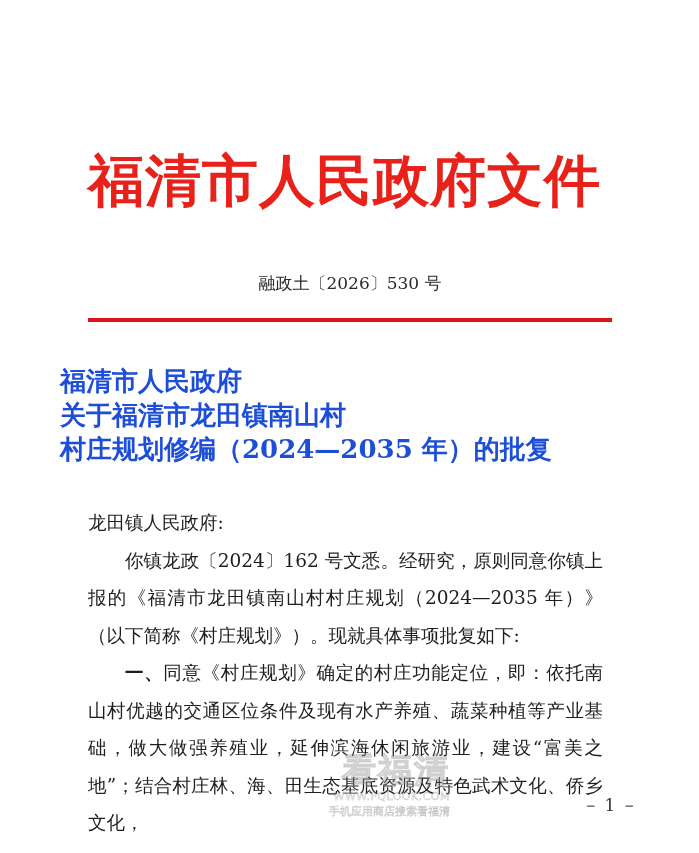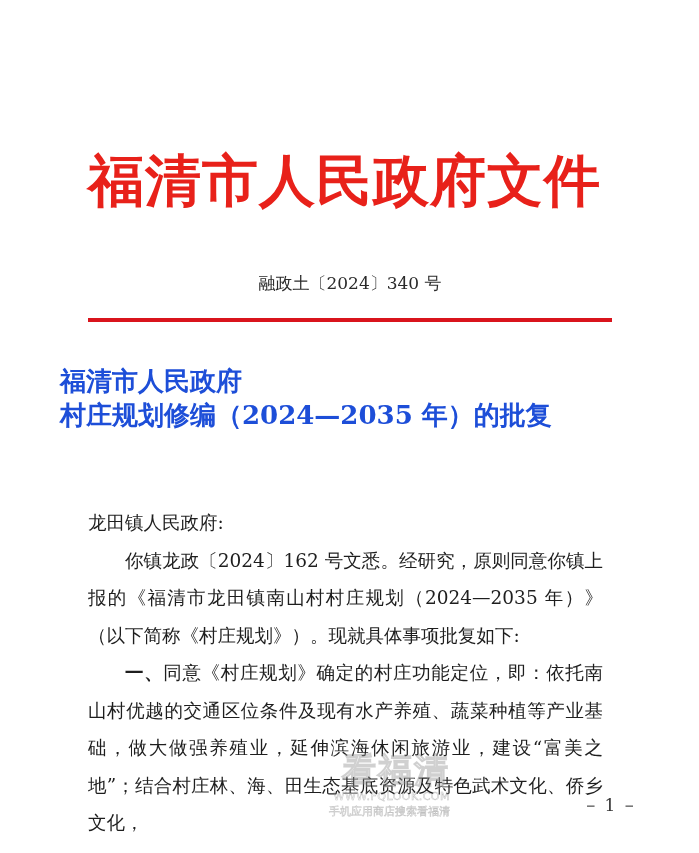--- a/index.html
+++ b/index.html
@@ -138,26 +138,27 @@
       -webkit-text-stroke: 0.5px rgba(140,140,140,0.55);
     }
   </style>
 </head>
 <body>
 
 <div class="page">
 
   <div class="issuer-header">福清市人民政府文件</div>
 
-  <div class="doc-number">融政土〔2024〕340 号</div>
+  <div class="doc-number">融政土〔2026〕530 号</div>
 
   <div class="red-rule"></div>
 
   <div class="doc-title">
     <span class="line">福清市人民政府</span>
+    <span class="line">关于福清市龙田镇南山村</span>
     <span class="line">村庄规划修编（2024—2035 年）的批复</span>
   </div>
 
   <div class="doc-body">
     <p class="salutation">龙田镇人民政府:</p>
     <p class="indent">你镇龙政〔2024〕162 号文悉。经研究，原则同意你镇上报的《福清市龙田镇南山村村庄规划（2024—2035 年）》（以下简称《村庄规划》）。现就具体事项批复如下:</p>
     <p class="indent"><span class="strong-lead">一、</span><span>同意《村庄规划》确定的村庄功能定位，即：依托南山村优越的交通区位条件及现有水产养殖、蔬菜种植等产业基础，做大做强养殖业，延伸滨海休闲旅游业，建设“富美之地”；结合村庄林、海、田生态基底资源及特色武术文化、侨乡文化，</span></p>
   </div>
 
   <div class="watermark">

